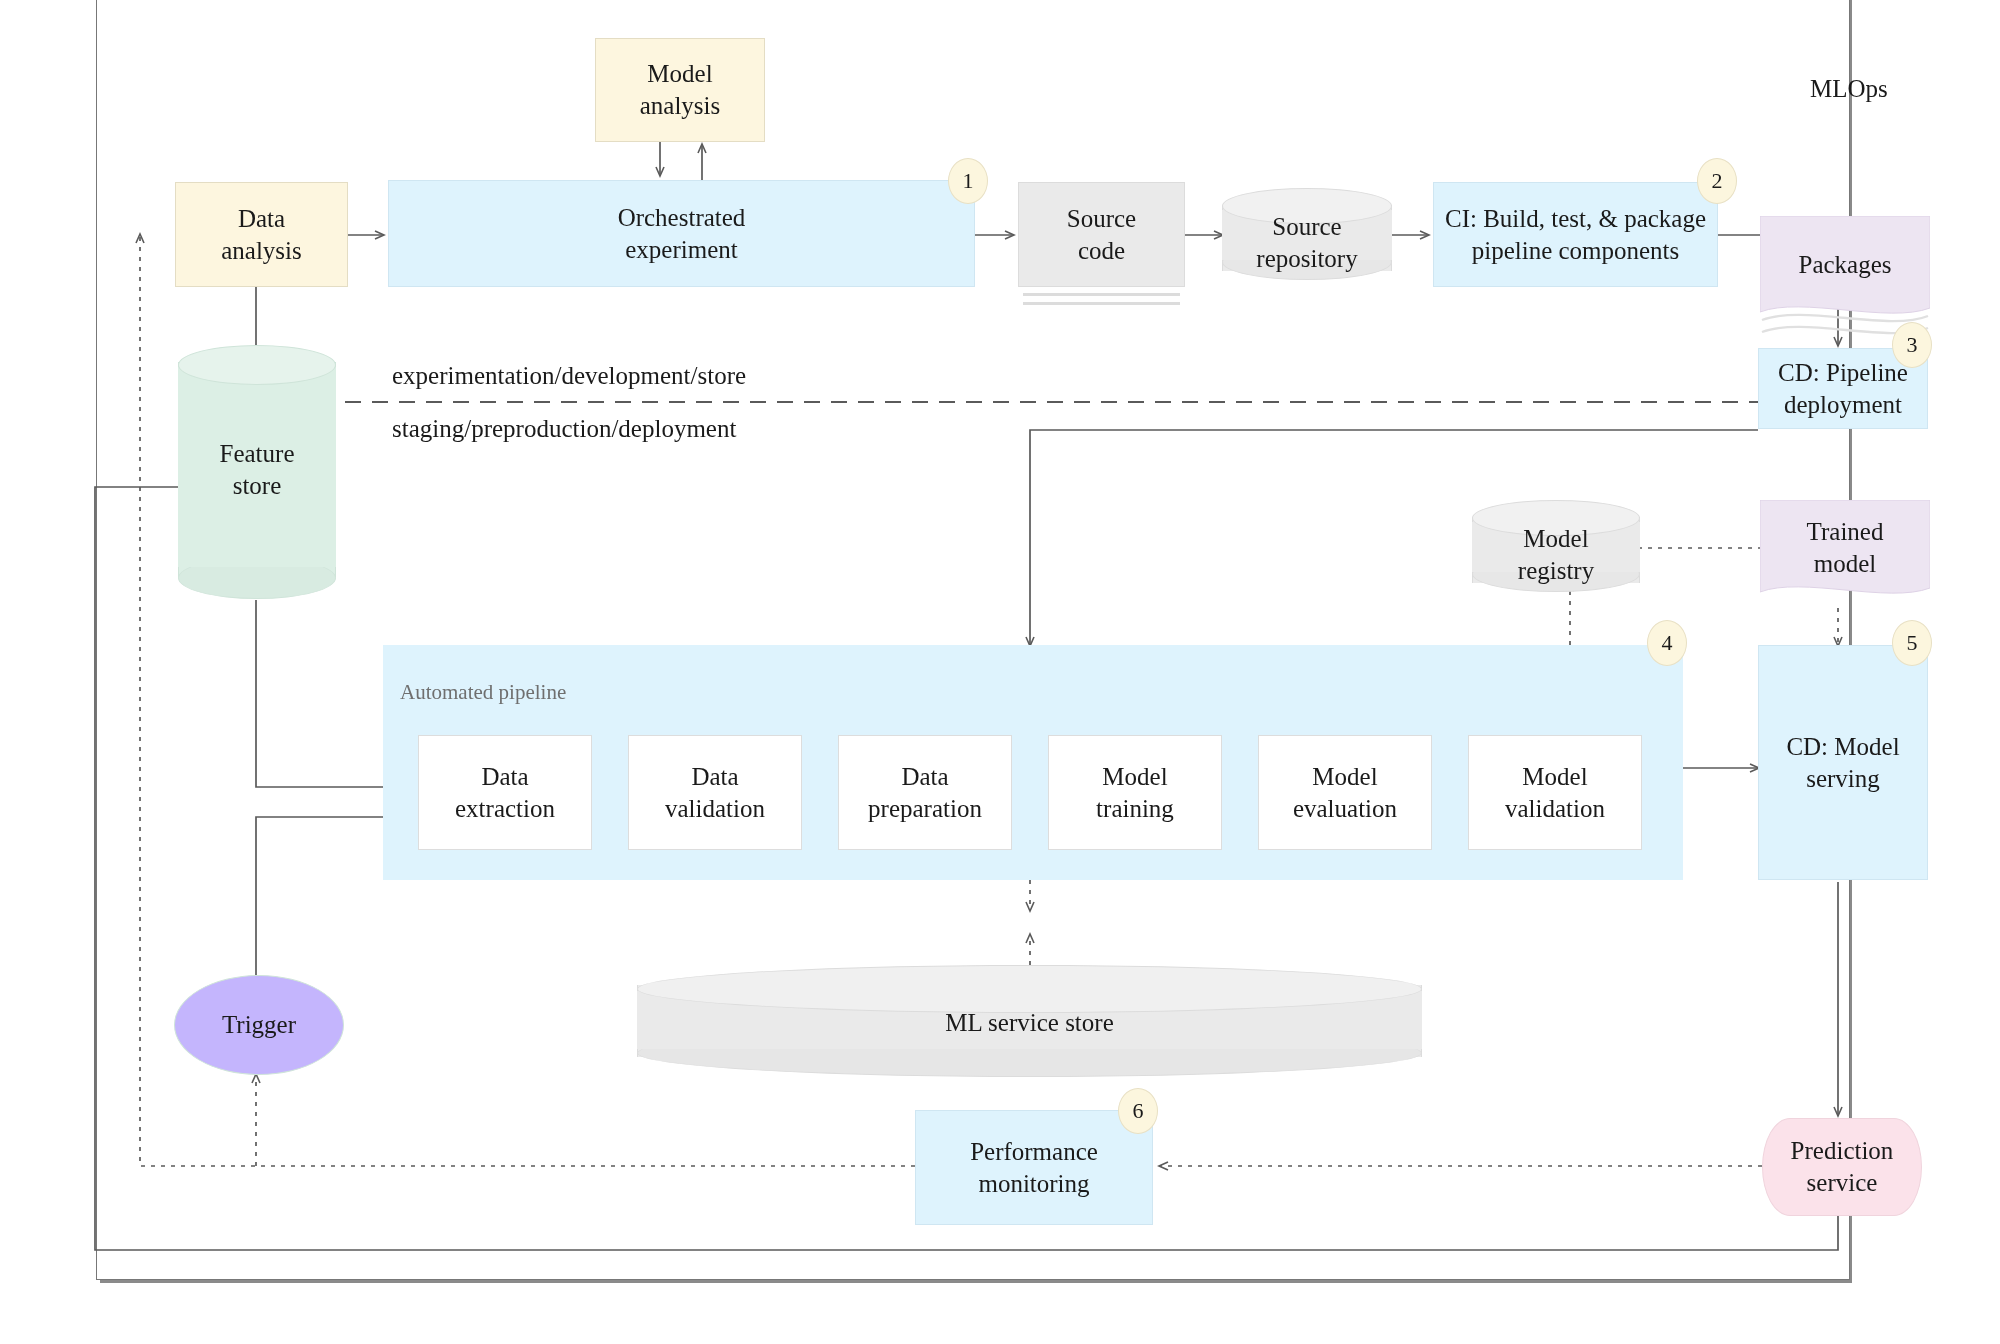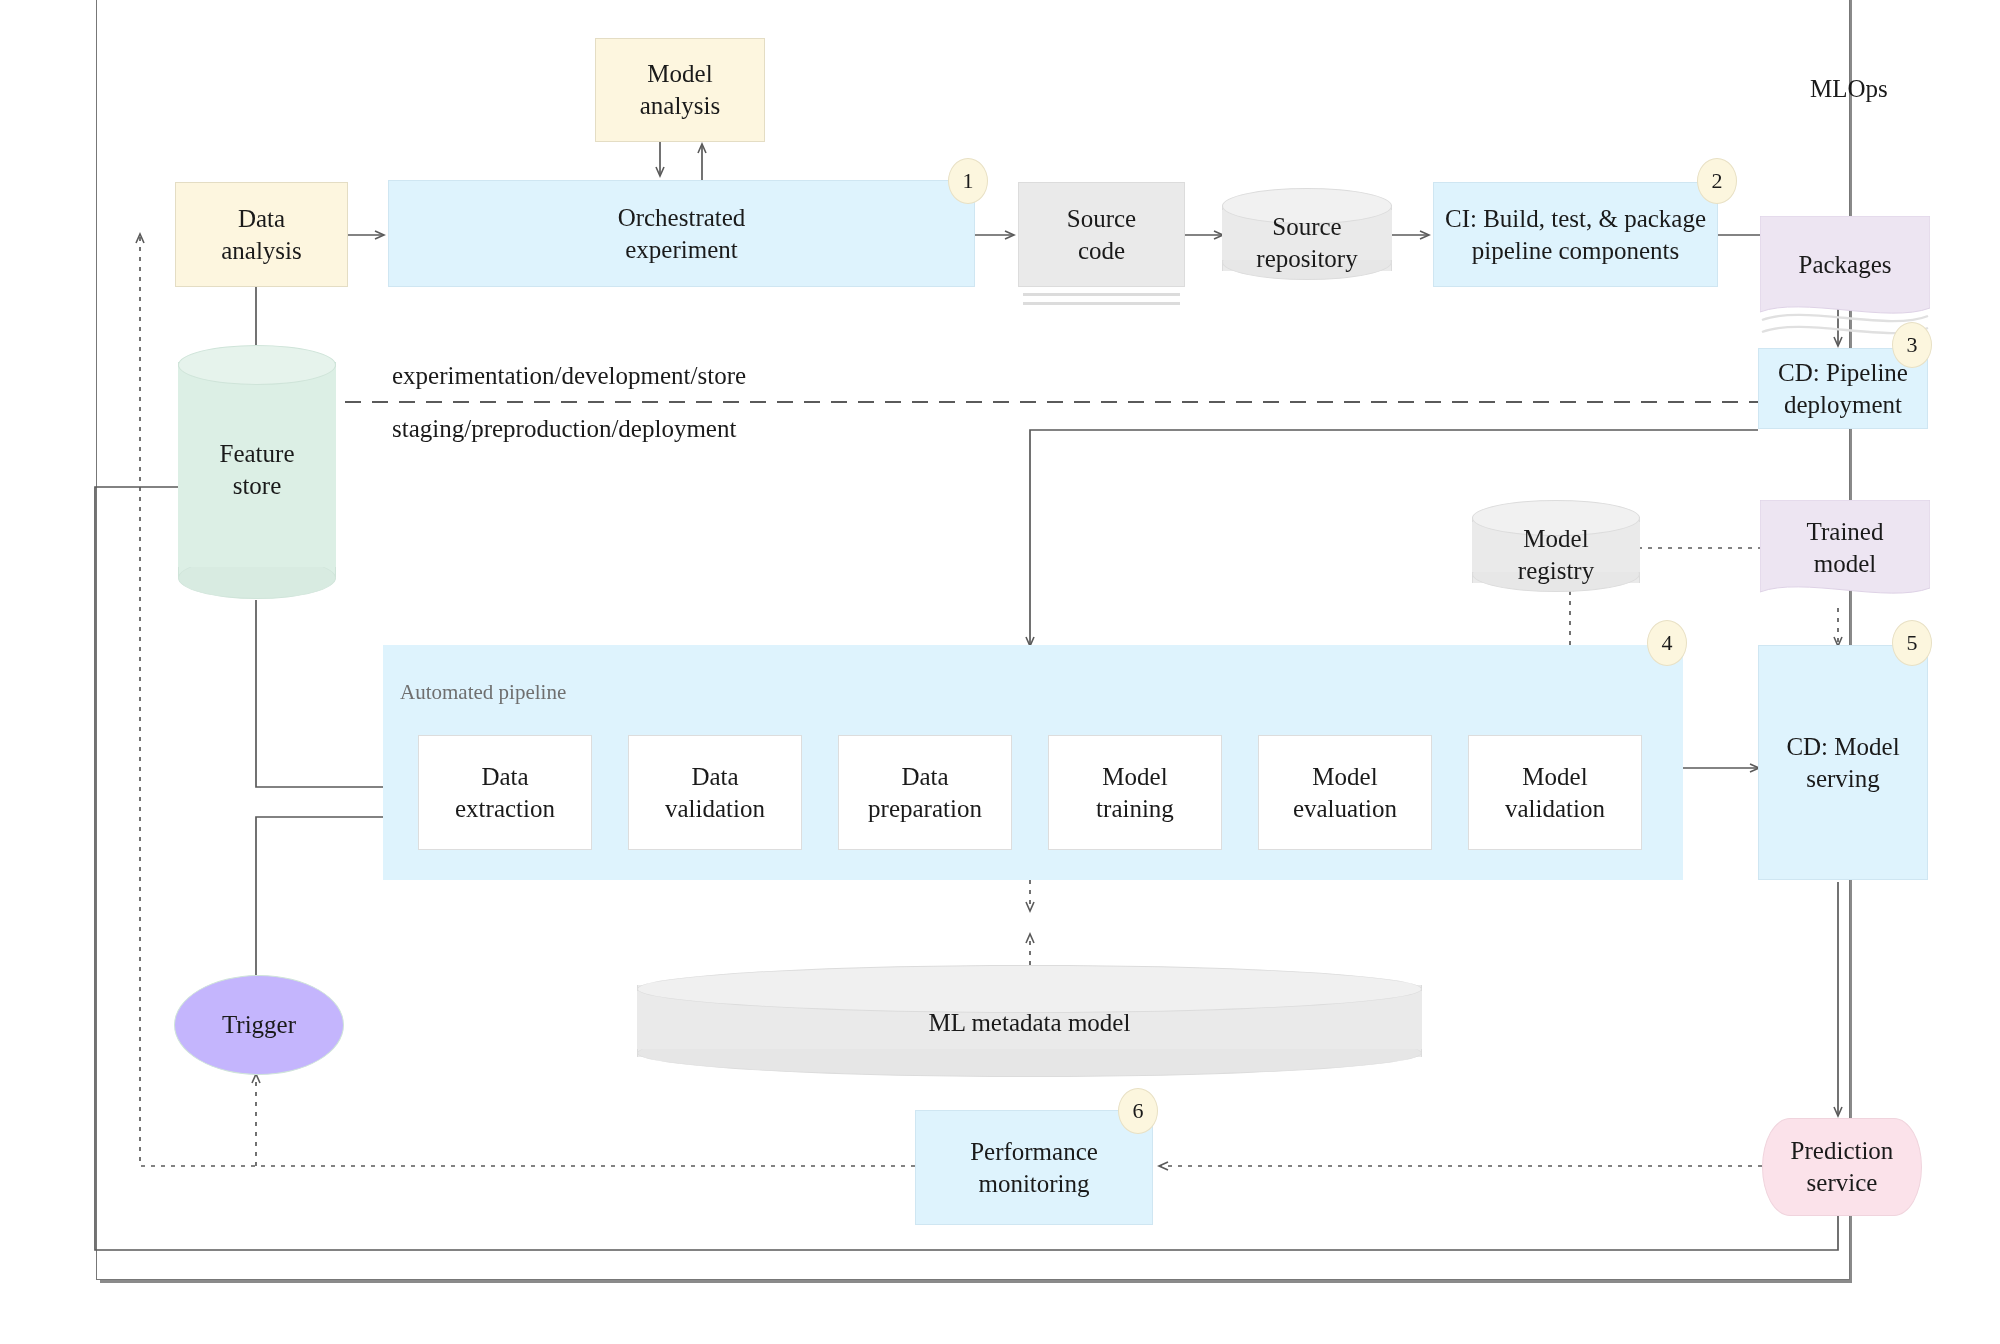--- a/index.html
+++ b/index.html
@@ -216,21 +216,21 @@
   <div class="node rect blue ttl" style="left:1758px;top:645px;width:170px;height:235px;">
     <div class="txt">CD: Model<br>serving</div>
     </div>
 
   <div class="cyl" style="left:637px;top:965px;width:785px;height:115px;">
     <div class="cylbody" style="top:20px;height:72px;background:#EAEAEA;border-left:1px solid #dcdcdc;border-right:1px solid #dcdcdc;"></div>
     <div class="cyltop" style="top:64px;height:46px;background:#E6E6E6;border:1px solid #dcdcdc;"></div>
     <div class="cylbody" style="top:26px;height:58px;background:#EAEAEA;"></div>
     <div class="cyltop" style="top:0px;height:46px;background:#F0F0F0;border:1px solid #dcdcdc;"></div>
     <div class="node ttl" style="left:0;top:28px;width:785px;height:60px;">
-      <div class="txt">ML metadata model</div>
+      <div class="txt">ML service store</div>
       </div>
   </div>
 
   <div class="node green ttl" style="left:174px;top:975px;width:170px;height:100px;border-radius:50%;border:1px solid #cfe4d9;">
     <div class="txt">Trigger</div>
     </div>
 
   <div class="node rect blue ttl" style="left:915px;top:1110px;width:238px;height:115px;">
     <div class="txt">Performance<br>monitoring</div>
     </div>

